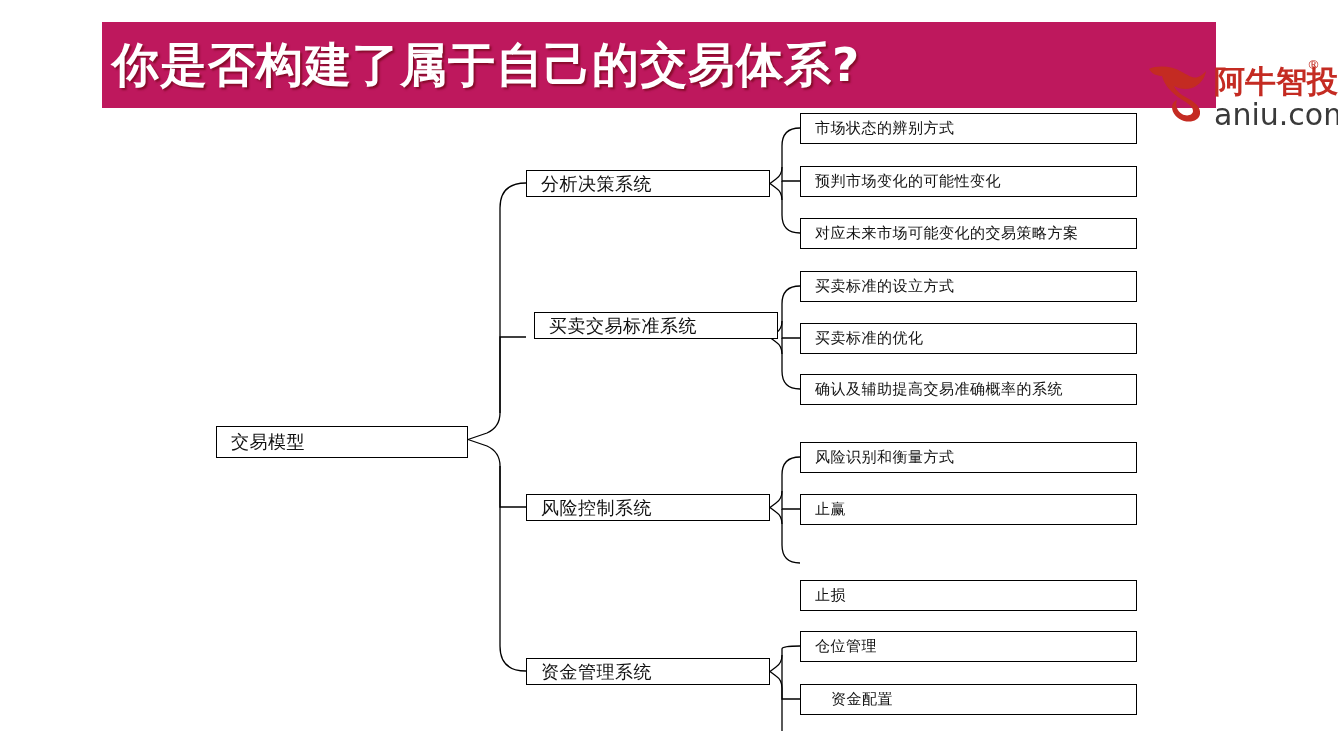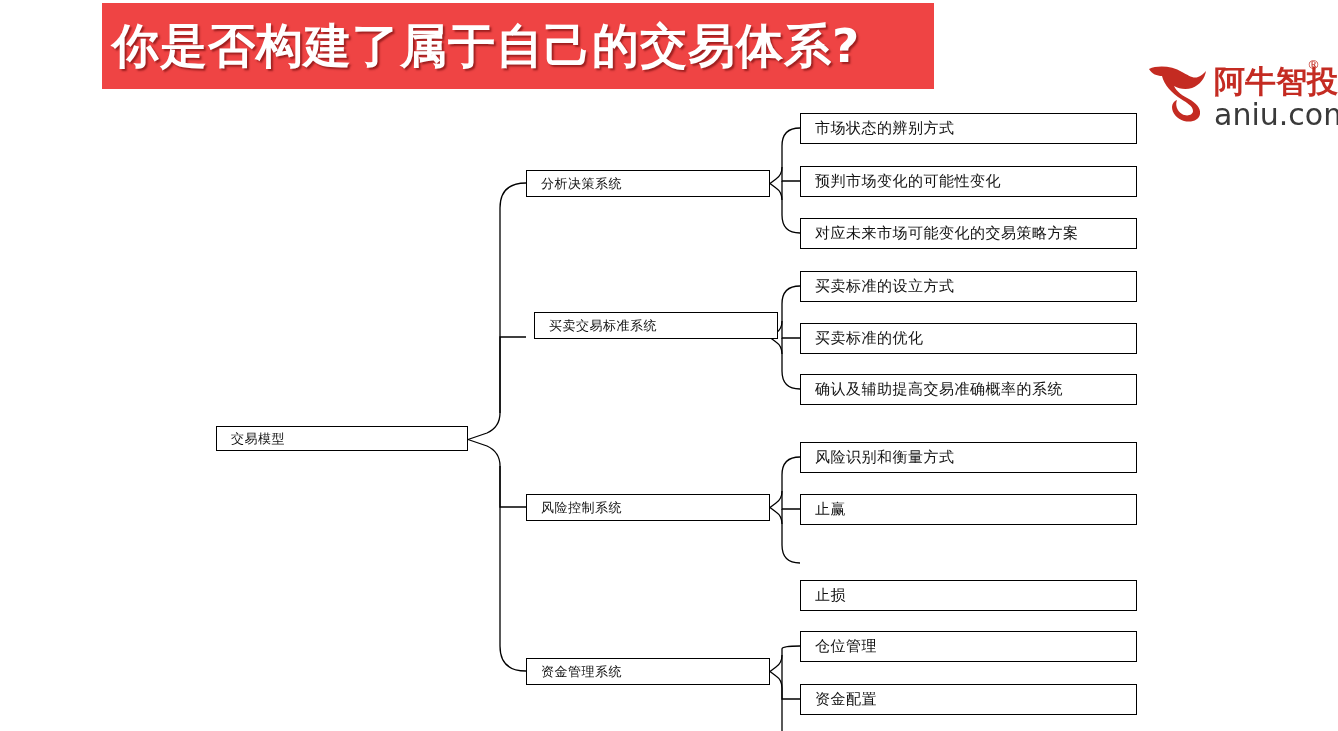--- a/index.html
+++ b/index.html
@@ -13,24 +13,24 @@
     position: relative;
     overflow: hidden;
     font-family: "DejaVu Sans", "Liberation Sans", sans-serif;
     -webkit-font-smoothing: antialiased;
   }
 
   
   #title-banner {
     position: absolute;
     left: 102px;
-    top: 3px;
-    width: 832px;
+    top: 22px;
+    width: 1114px;
     height: 86px;
-    background: #ef4444;
+    background: #be185d;
   }
   #title-text {
     position: absolute;
     left: 10px;
     top: 50%;
     transform: translateY(-50%);
     color: #ffffff;
     font-size: 47px;
     font-weight: bold;
     letter-spacing: 1px;
@@ -104,26 +104,26 @@
     box-sizing: border-box;
     background: #ffffff;
     border: 1.4px solid #000000;
     display: flex;
     align-items: center;
     white-space: nowrap;
     overflow: hidden;
   }
   .node .node-label {
     padding-left: 14px;
-    font-size: 13px;
+    font-size: 18px;
     color: #111111;
     line-height: 1;
     letter-spacing: 0.5px;
   }
-  .node-root { left: 216px; top: 426px; width: 252px; height: 25px; }
+  .node-root { left: 216px; top: 426px; width: 252px; height: 32px; }
   .node-l2   { left: 526px; width: 244px; height: 27px; }
   .node-leaf { left: 800px; width: 337px; height: 31px; }
   .node-leaf .node-label { font-size: 15px; }
 </style>
 </head>
 <body>
 
 <div id="title-banner">
   <div id="title-text">你是否构建了属于自己的交易体系?</div>
 </div>
@@ -218,17 +218,17 @@
   <div class="node node-leaf" style="top:494px;">
     <span class="node-label">止赢</span>
   </div>
   <div class="node node-leaf" style="top:580px;">
     <span class="node-label">止损</span>
   </div>
 
   <div class="node node-leaf" style="top:631px;">
     <span class="node-label">仓位管理</span>
   </div>
-  <div class="node node-leaf" style="top:684px;">
+  <div class="node node-leaf" style="top:684px;padding-left:16px;">
     <span class="node-label">资金配置</span>
   </div>
 
 </div>
 
 </body></html>

